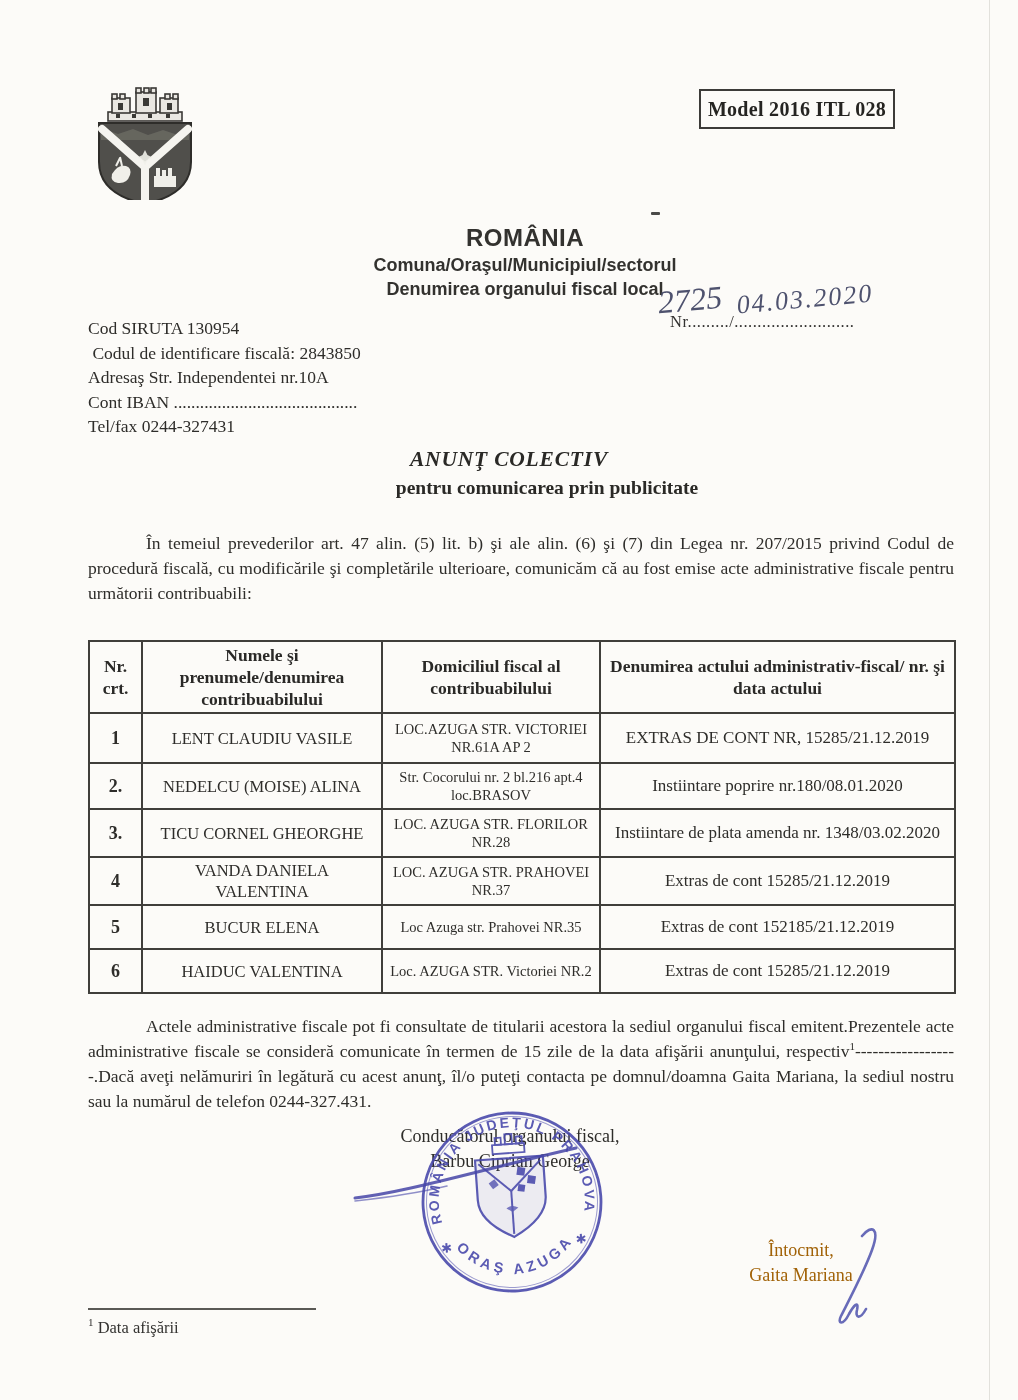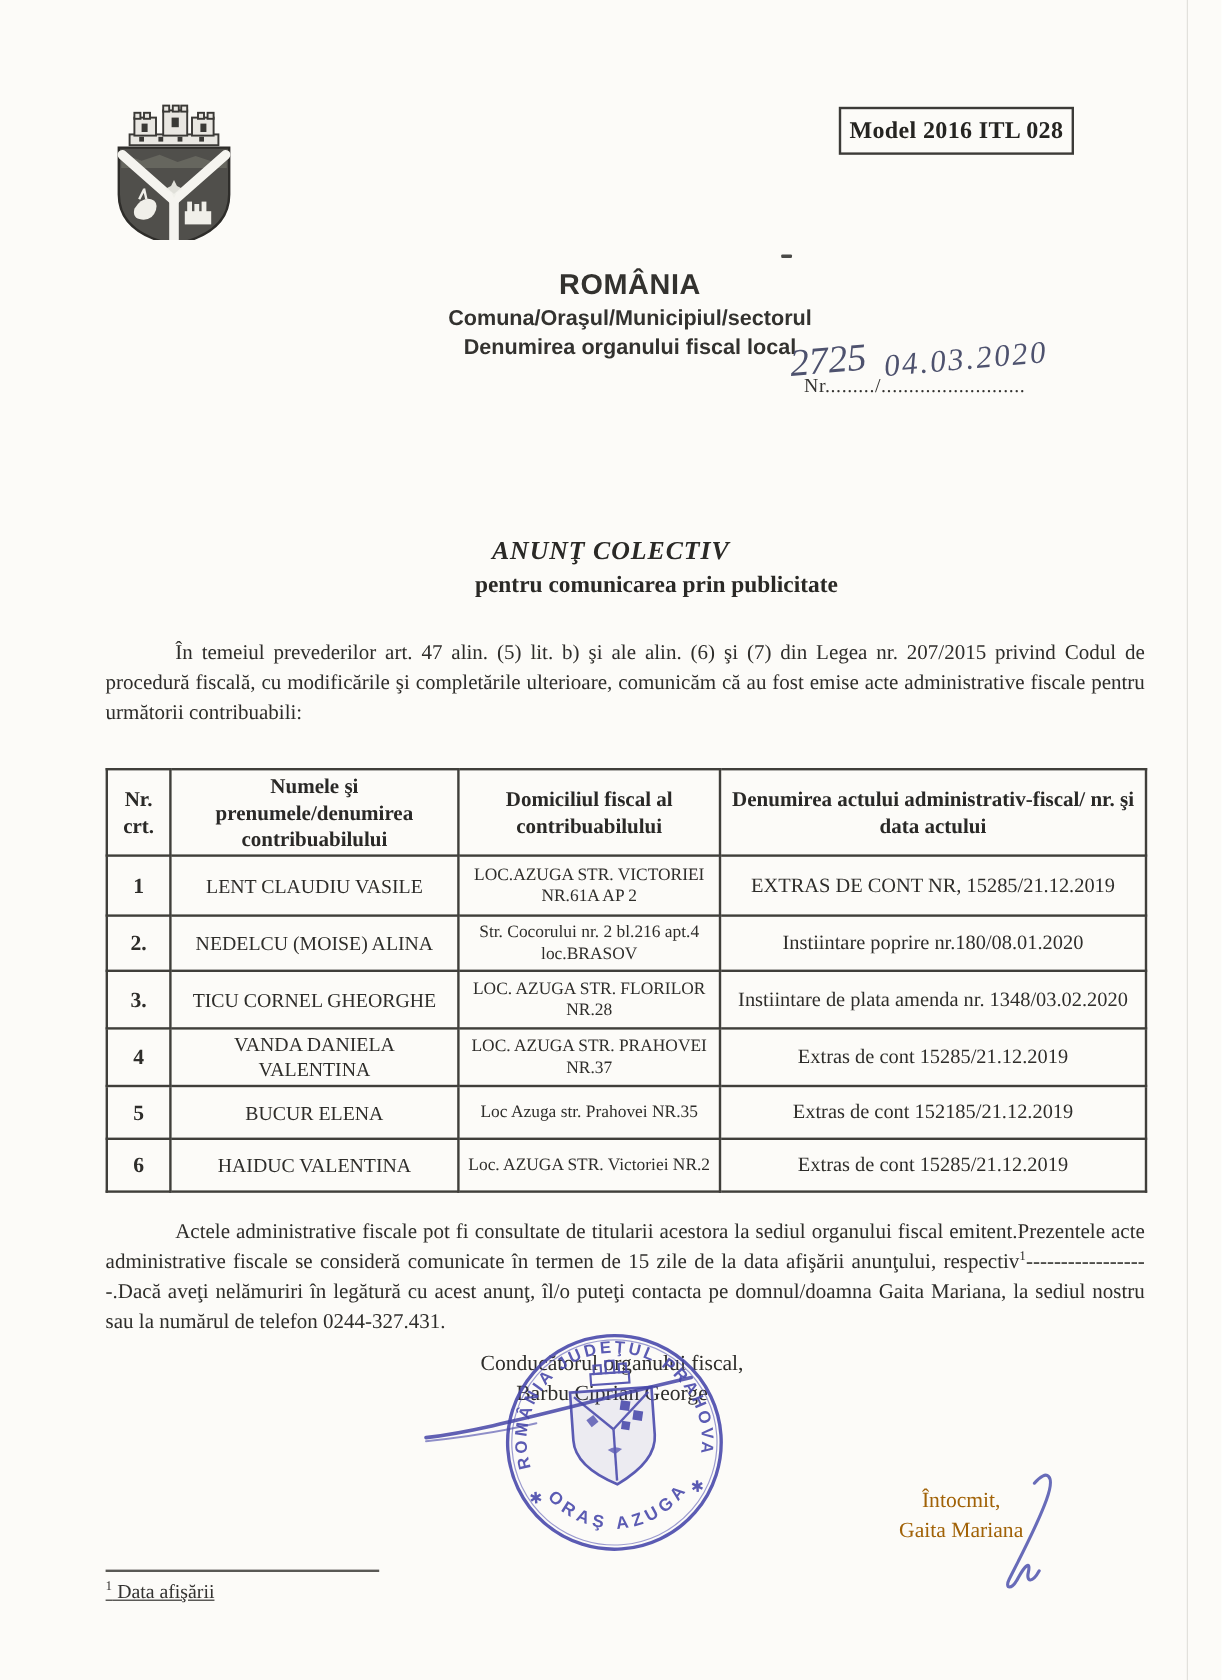--- a/index.html
+++ b/index.html
@@ -83,21 +83,21 @@
   .prepared{position:absolute;left:726px;top:1238px;width:150px;text-align:center;
     font-size:18px;line-height:25px;color:#a16207;}
 
   
   .stamp{position:absolute;left:398px;top:1088px;width:228px;height:228px;opacity:0.9;transform:rotate(-4deg);}
   .pen-stroke{position:absolute;left:352px;top:1142px;width:230px;height:64px;opacity:0.85;}
   .signature{position:absolute;left:798px;top:1222px;width:110px;height:112px;opacity:0.9;}
 
   
   .footnote-rule{position:absolute;left:88px;top:1308px;width:228px;height:1.5px;background:#5a5955;}
-  .footnote{position:absolute;left:88px;top:1316px;font-size:16.5px;color:#333230;text-decoration:underline;}
+  .footnote{position:absolute;left:88px;top:1316px;font-size:16.5px;color:#333230;}
   .footnote sup{font-size:11px;}
 </style>
 </head>
 <body>
 
 <div class="page">
 
   <div class="scan-edge"></div>
   <div class="scan-dash"></div>
 
@@ -151,20 +151,27 @@
     <div class="header-line">Comuna/Oraşul/Municipiul/sectorul</div>
     <div class="header-line">Denumirea organului fiscal local</div>
   </div>
 
   <div class="handwritten">
     <span class="hw-num">2725</span>
     <span class="hw-date">04.03.2020</span>
   </div>
   <div class="nr-line">Nr........./..........................</div>
 
+  <div class="issuer">
+    <div class="issuer-line">Cod SIRUTA 130954</div>
+    <div class="issuer-line"> Codul de identificare fiscală: 2843850</div>
+    <div class="issuer-line">Adresaş Str. Independentei nr.10A</div>
+    <div class="issuer-line">Cont IBAN ..........................................</div>
+    <div class="issuer-line">Tel/fax 0244-327431</div>
+  </div>
 
   <div class="doc-title">ANUNŢ COLECTIV</div>
   <div class="doc-subtitle">pentru comunicarea prin publicitate</div>
 
   <p class="para intro">În temeiul prevederilor art. 47 alin. (5) lit. b) şi ale alin. (6) şi (7) din Legea nr. 207/2015 privind Codul de procedură fiscală, cu modificările şi completările ulterioare, comunicăm că au fost emise acte administrative fiscale pentru următorii contribuabili:</p>
 
   <table class="main">
     <colgroup>
         <col style="width:53px">
         <col style="width:240px">

